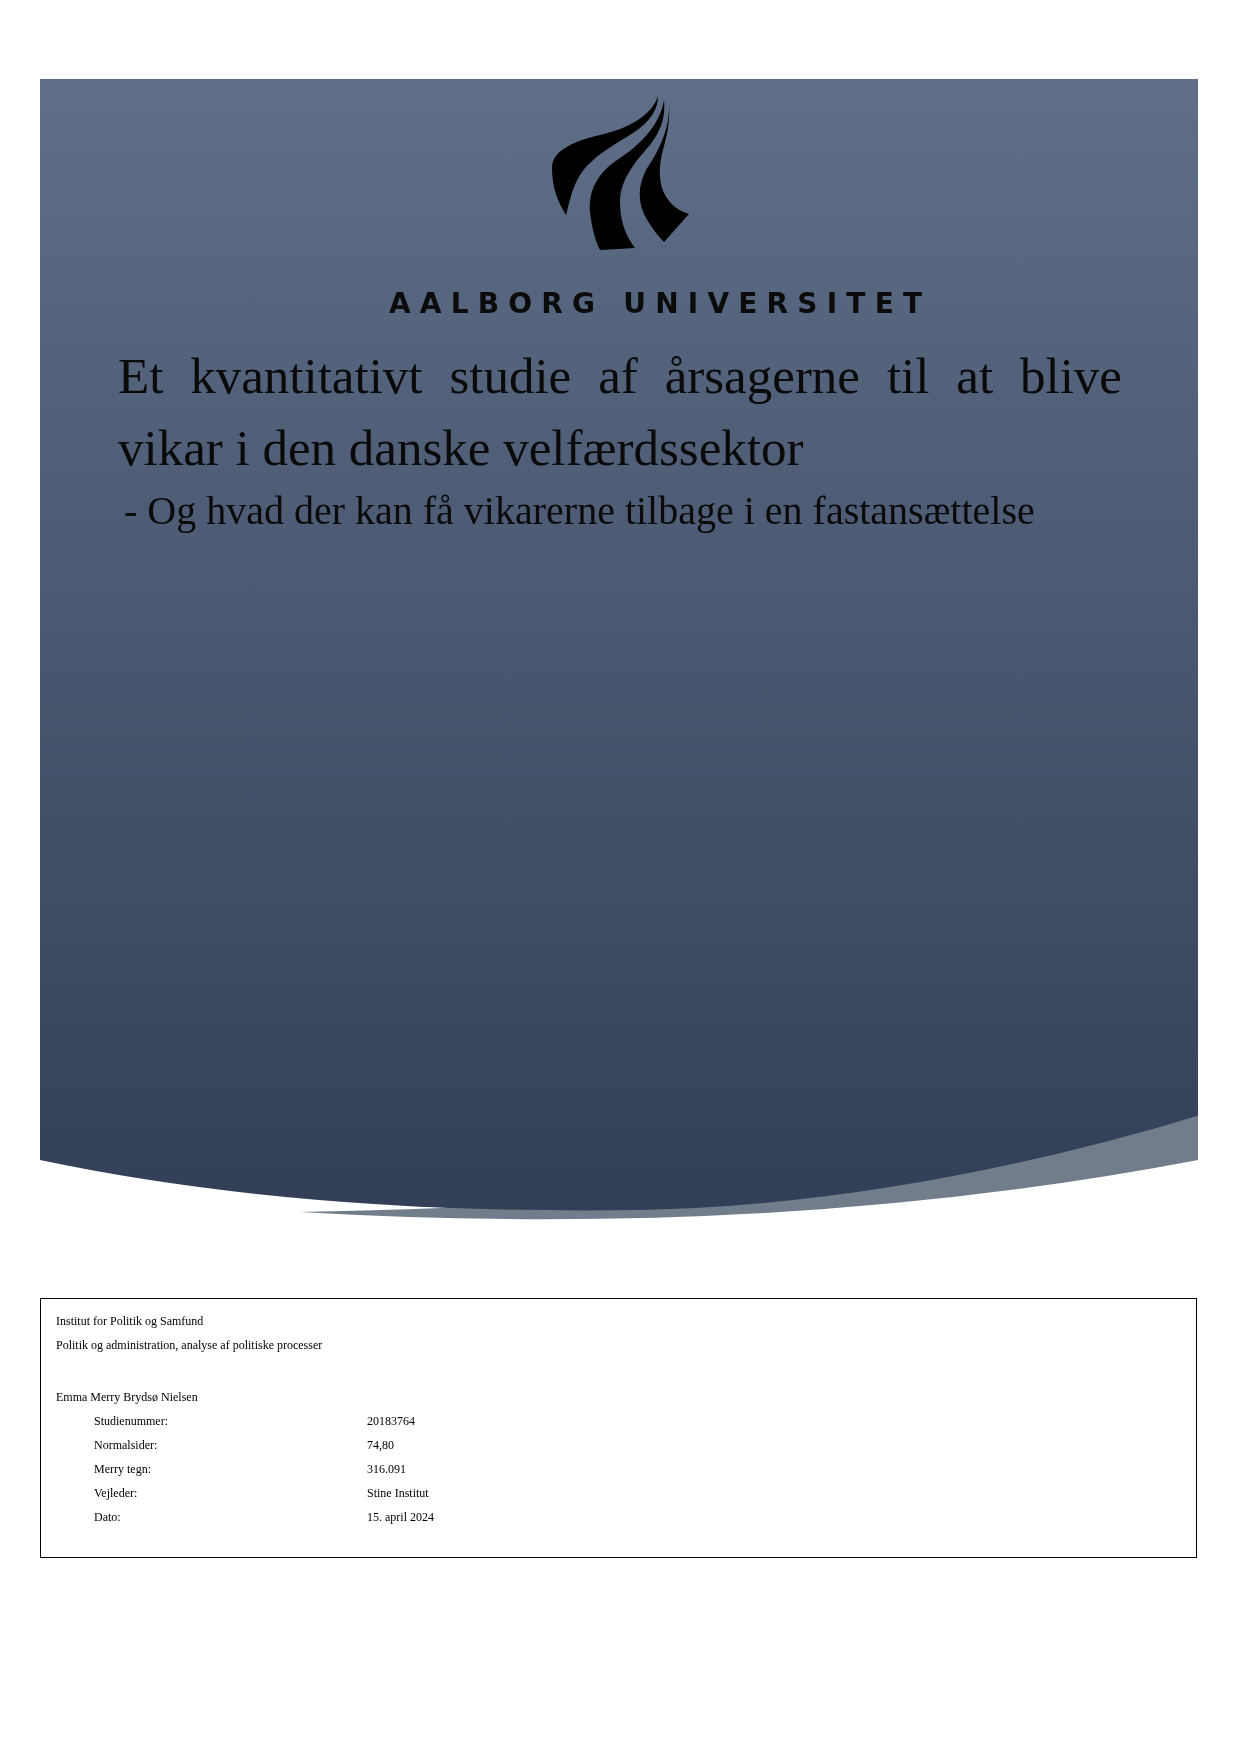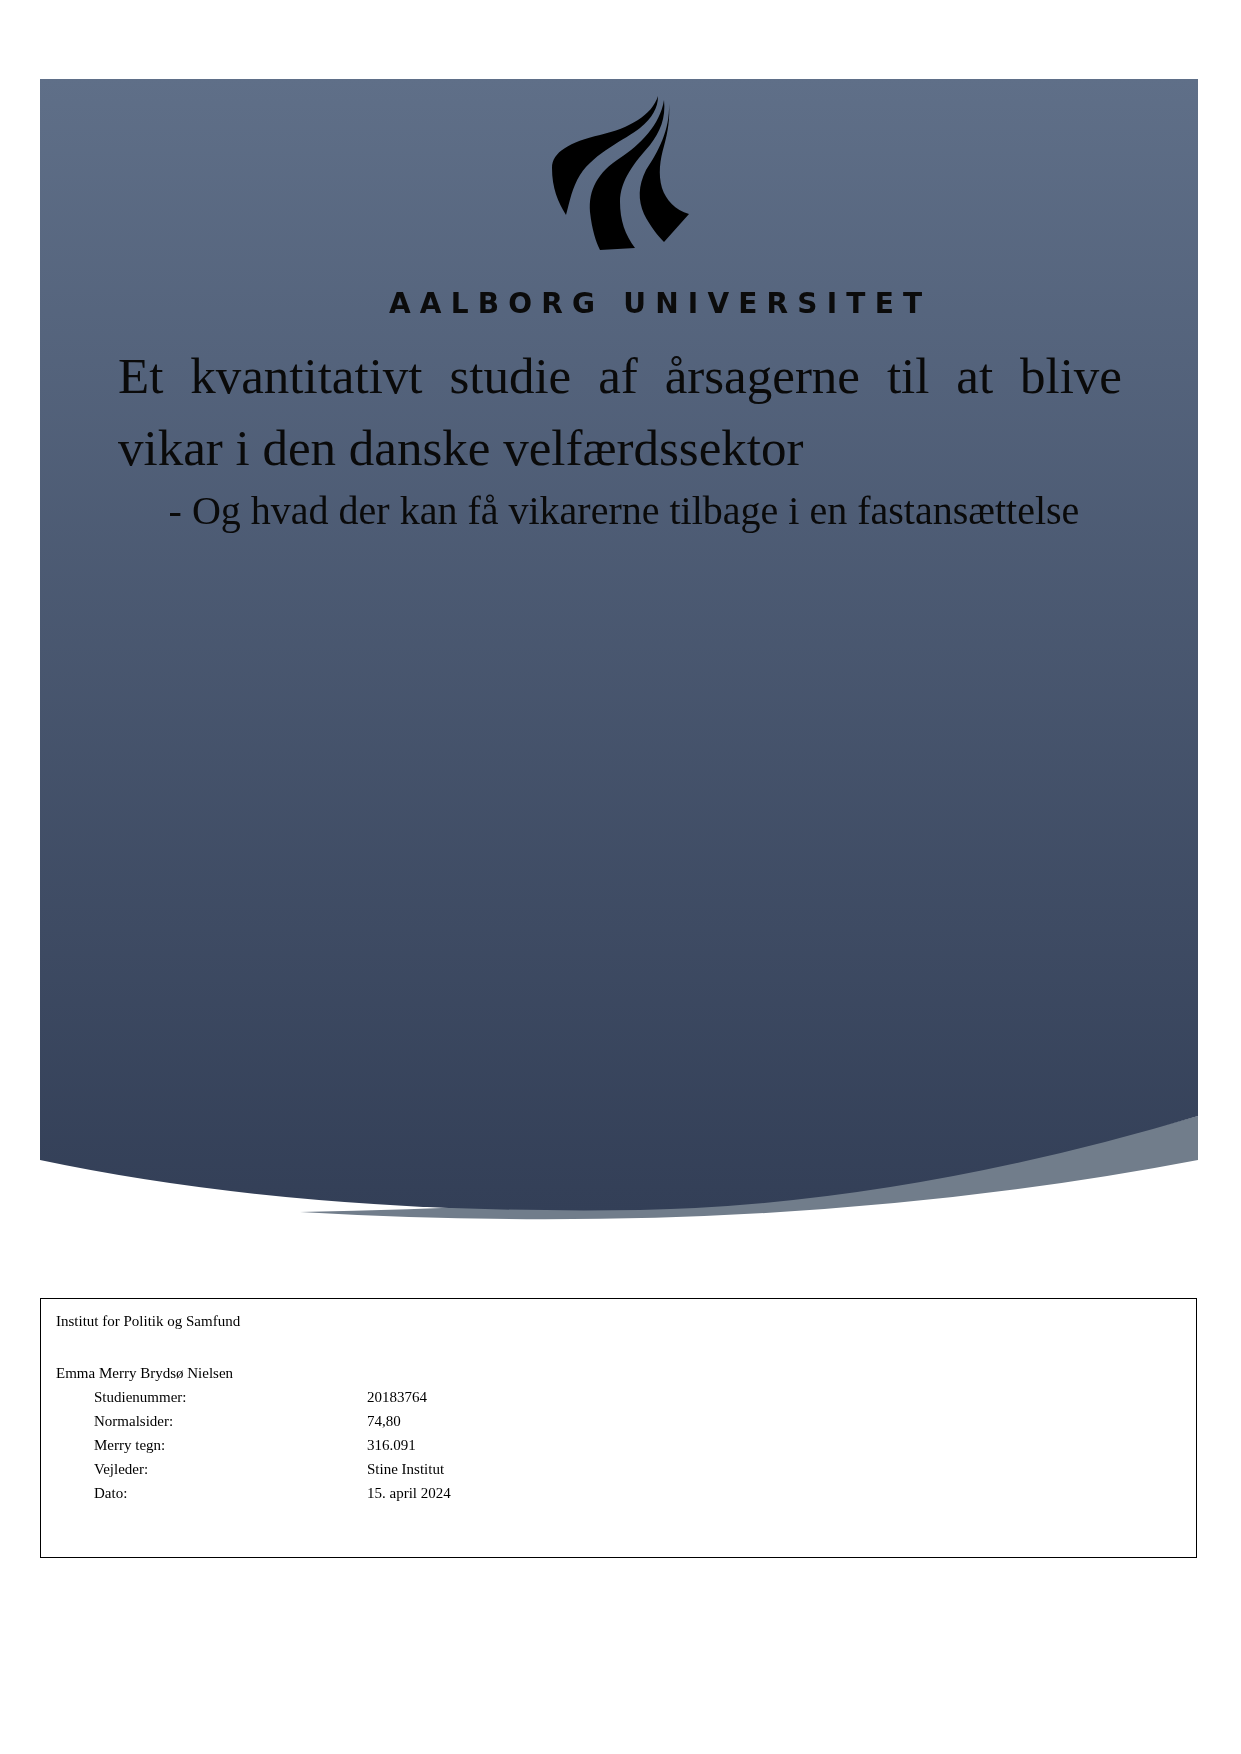--- a/index.html
+++ b/index.html
@@ -6,24 +6,24 @@
   body { width: 1241px; height: 1754px; position: relative; overflow: hidden; font-family: "Liberation Serif", serif; }
   .cover-bg { position: absolute; left: 0; top: 0; width: 1241px; height: 1240px; }
   .logo { position: absolute; left: 540px; top: 90px; width: 150px; height: 160px; }
   .wordmark { position: absolute; left: 389px; top: 289px; width: 426px; height: 30px;
     font-family: "DejaVu Sans", sans-serif; font-weight: bold; font-size: 28px; letter-spacing: 9.2px;
     color: #0b0b0b; white-space: nowrap; line-height: 30px; }
   .title { position: absolute; left: 118px; top: 340px; width: 1004px; margin: 0;
     font-family: Liberation Serif, serif; font-weight: normal; font-size: 51px; line-height: 72px;
     color: #0a0a0a; text-align: justify; }
   .subtitle { position: absolute; left: 124px; top: 486px; width: 1000px; margin: 0;
-    font-family: "Liberation Serif", serif; font-size: 40px; line-height: 50px; color: #0a0a0a; white-space: nowrap; text-align: center; }
+    font-family: "Liberation Serif", serif; font-size: 40px; line-height: 50px; color: #0a0a0a; white-space: nowrap; }
   .info-box { position: absolute; left: 40px; top: 1298px; width: 1157px; height: 260px;
     border: 1.3px solid #000; box-sizing: border-box; padding: 10px 15px 0 15px;
-    font-family: "Liberation Serif", serif; font-size: 15px; line-height: 24px; color: #000; }
+    font-family: "Liberation Serif", serif; font-size: 12px; line-height: 24px; color: #000; }
   .info-line { display: block; height: 24px; white-space: nowrap; }
   .spacer { height: 28px; }
   .kv-row { display: flex; height: 24px; white-space: nowrap; }
   .kv-label { width: 273px; margin-left: 38px; }
 </style>
 </head>
 <body>
 
 <svg class="cover-bg" viewBox="0 0 1241 1240" xmlns="http://www.w3.org/2000/svg">
   <defs>
@@ -42,20 +42,21 @@
   <path d="M129 14 C 130 40 118 62 106 80 C 98 96 98 110 104 124 C 110 136 118 146 124 152 L 149 124 C 135 120 126 110 122 98 C 118 84 120 70 124 56 C 128 42 130 28 129 14 Z" fill="#000"></path>
 </svg>
 
 <div class="wordmark">AALBORG UNIVERSITET</div>
 
 <h1 class="title">Et kvantitativt studie af årsagerne til at blive vikar i den danske velfærdssektor</h1>
 <div class="subtitle">- Og hvad der kan få vikarerne tilbage i en fastansættelse</div>
 
 <div class="info-box">
   <span class="info-line">Institut for Politik og Samfund</span>
+  <span class="info-line">Politik og administration, analyse af politiske processer</span>
   <div class="spacer"></div>
   <span class="info-line">Emma Merry Brydsø Nielsen</span>
   <div class="kv-row">
     <span class="kv-label">Studienummer:</span>
     <span>20183764</span>
   </div>
   <div class="kv-row">
     <span class="kv-label">Normalsider:</span>
     <span>74,80</span>
   </div>

